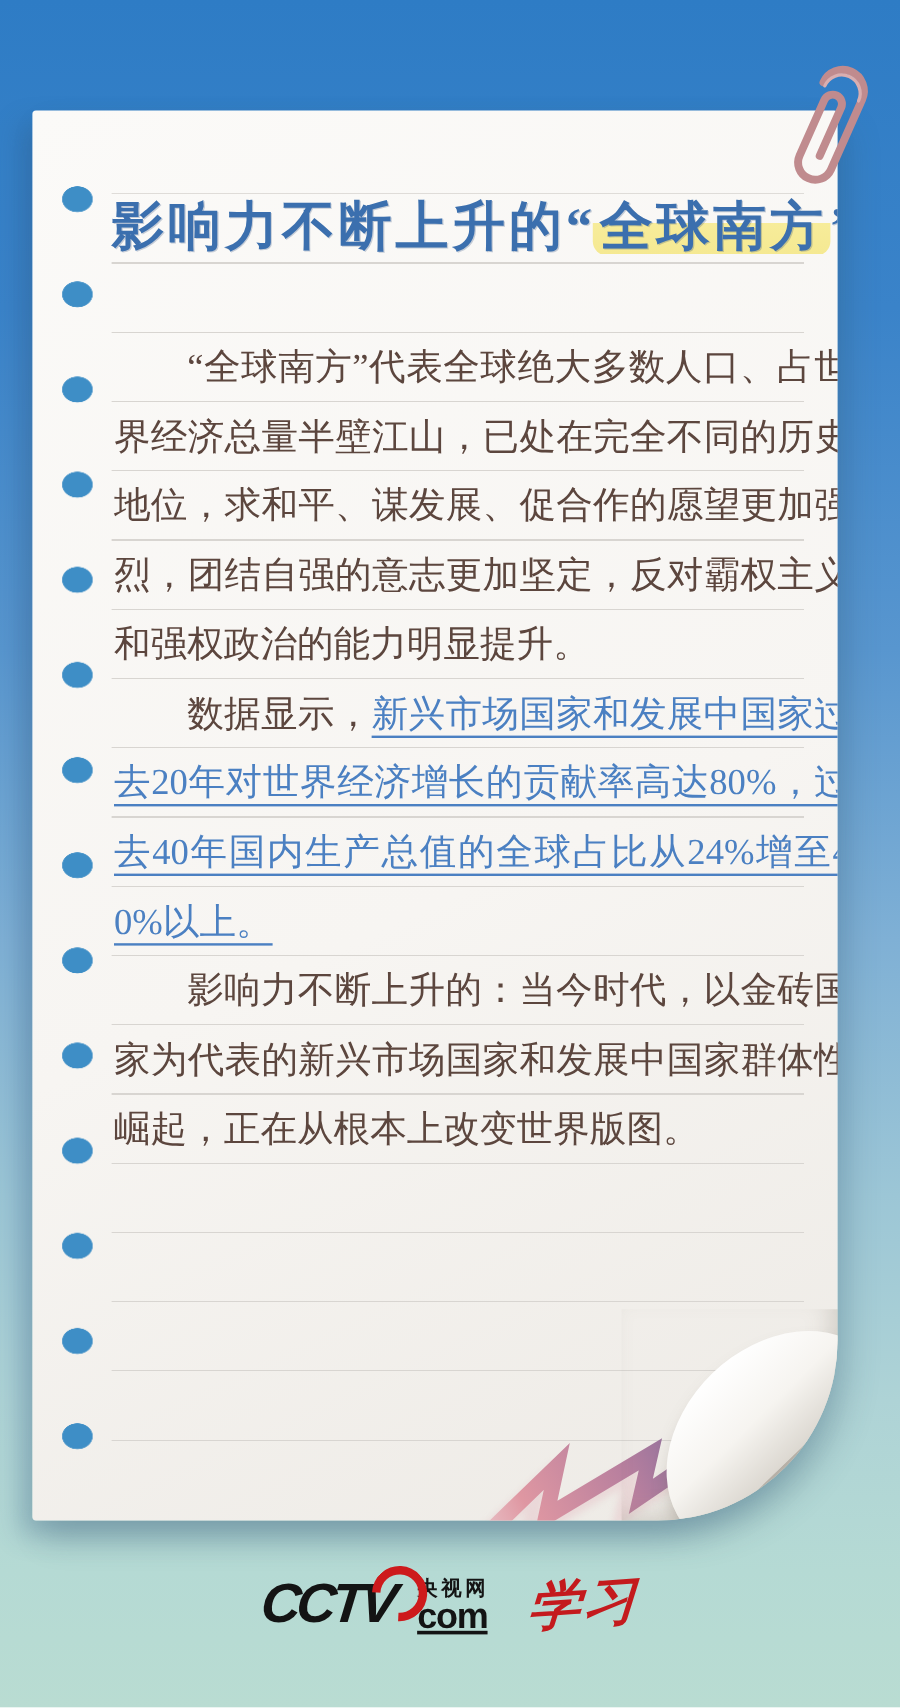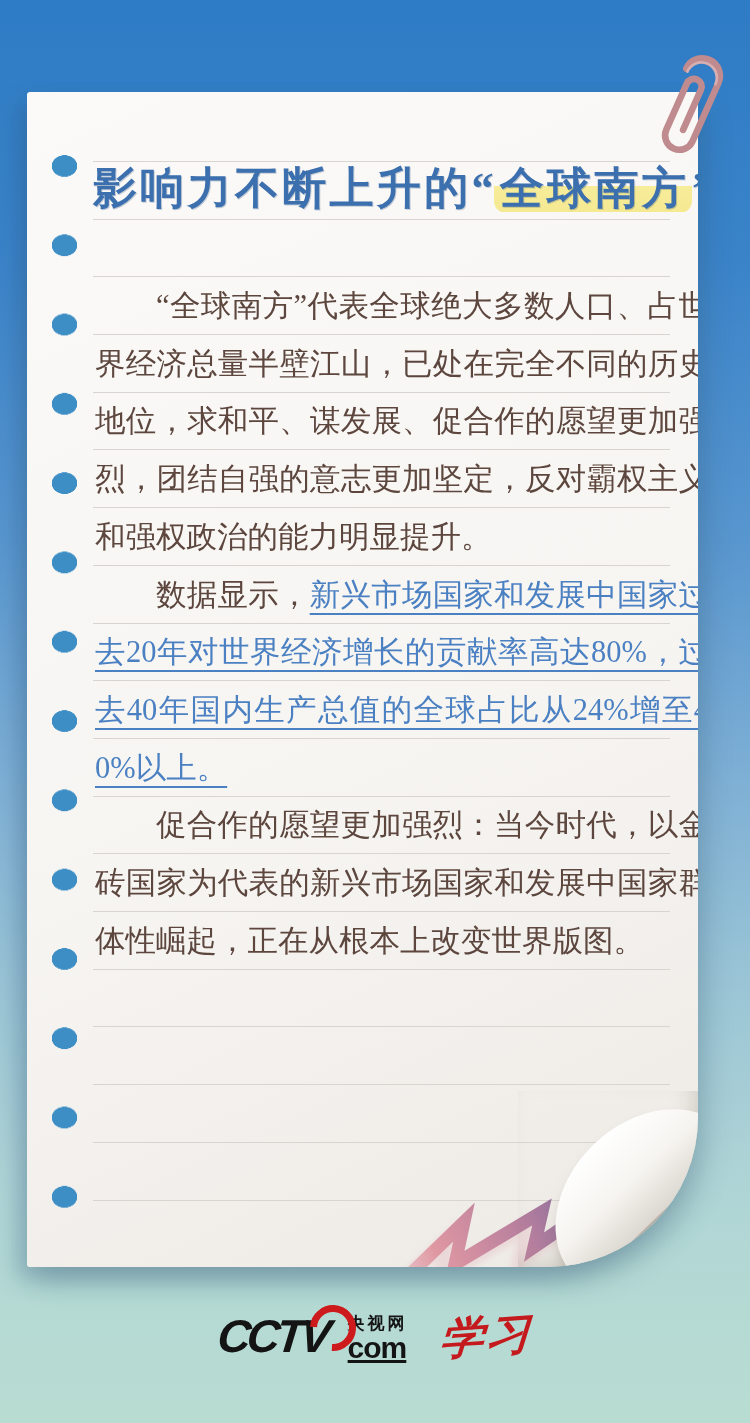--- a/index.html
+++ b/index.html
@@ -113,21 +113,21 @@
 
   <div class="paper">
     <div class="rules"></div>
     <div class="dots"></div>
 
     <div class="title-row"><span>影响力不断上升的</span><span>“</span><span class="title-hl">全球南方</span><span>”</span></div>
 
     <div class="body-text">
       <p>“全球南方”代表全球绝大多数人口、占世界经济总量半壁江山，已处在完全不同的历史地位，求和平、谋发展、促合作的愿望更加强烈，团结自强的意志更加坚定，反对霸权主义和强权政治的能力明显提升。</p>
       <p><span>数据显示，</span><span class="link">新兴市场国家和发展中国家过去20年对世界经济增长的贡献率高达80%，过去40年国内生产总值的全球占比从24%增至40%以上。</span></p>
-      <p>促合作的愿望更加强烈：当今时代，以金砖国家为代表的新兴市场国家和发展中国家群体性崛起，正在从根本上改变世界版图。</p>
+      <p>影响力不断上升的：当今时代，以金砖国家为代表的新兴市场国家和发展中国家群体性崛起，正在从根本上改变世界版图。</p>
     </div>
 
     <svg class="arrow-svg" width="680" height="230" viewBox="0 0 680 230">
       <defs>
         <linearGradient id="ag" gradientUnits="userSpaceOnUse" x1="307" y1="214" x2="620" y2="50">
           <stop offset="0" stop-color="#eed0d5" stop-opacity="0.35"></stop>
           <stop offset="0.25" stop-color="#df97a2"></stop>
           <stop offset="0.5" stop-color="#b77f9e"></stop>
           <stop offset="0.72" stop-color="#7e6a9b"></stop>
           <stop offset="1" stop-color="#4d4d85"></stop>

